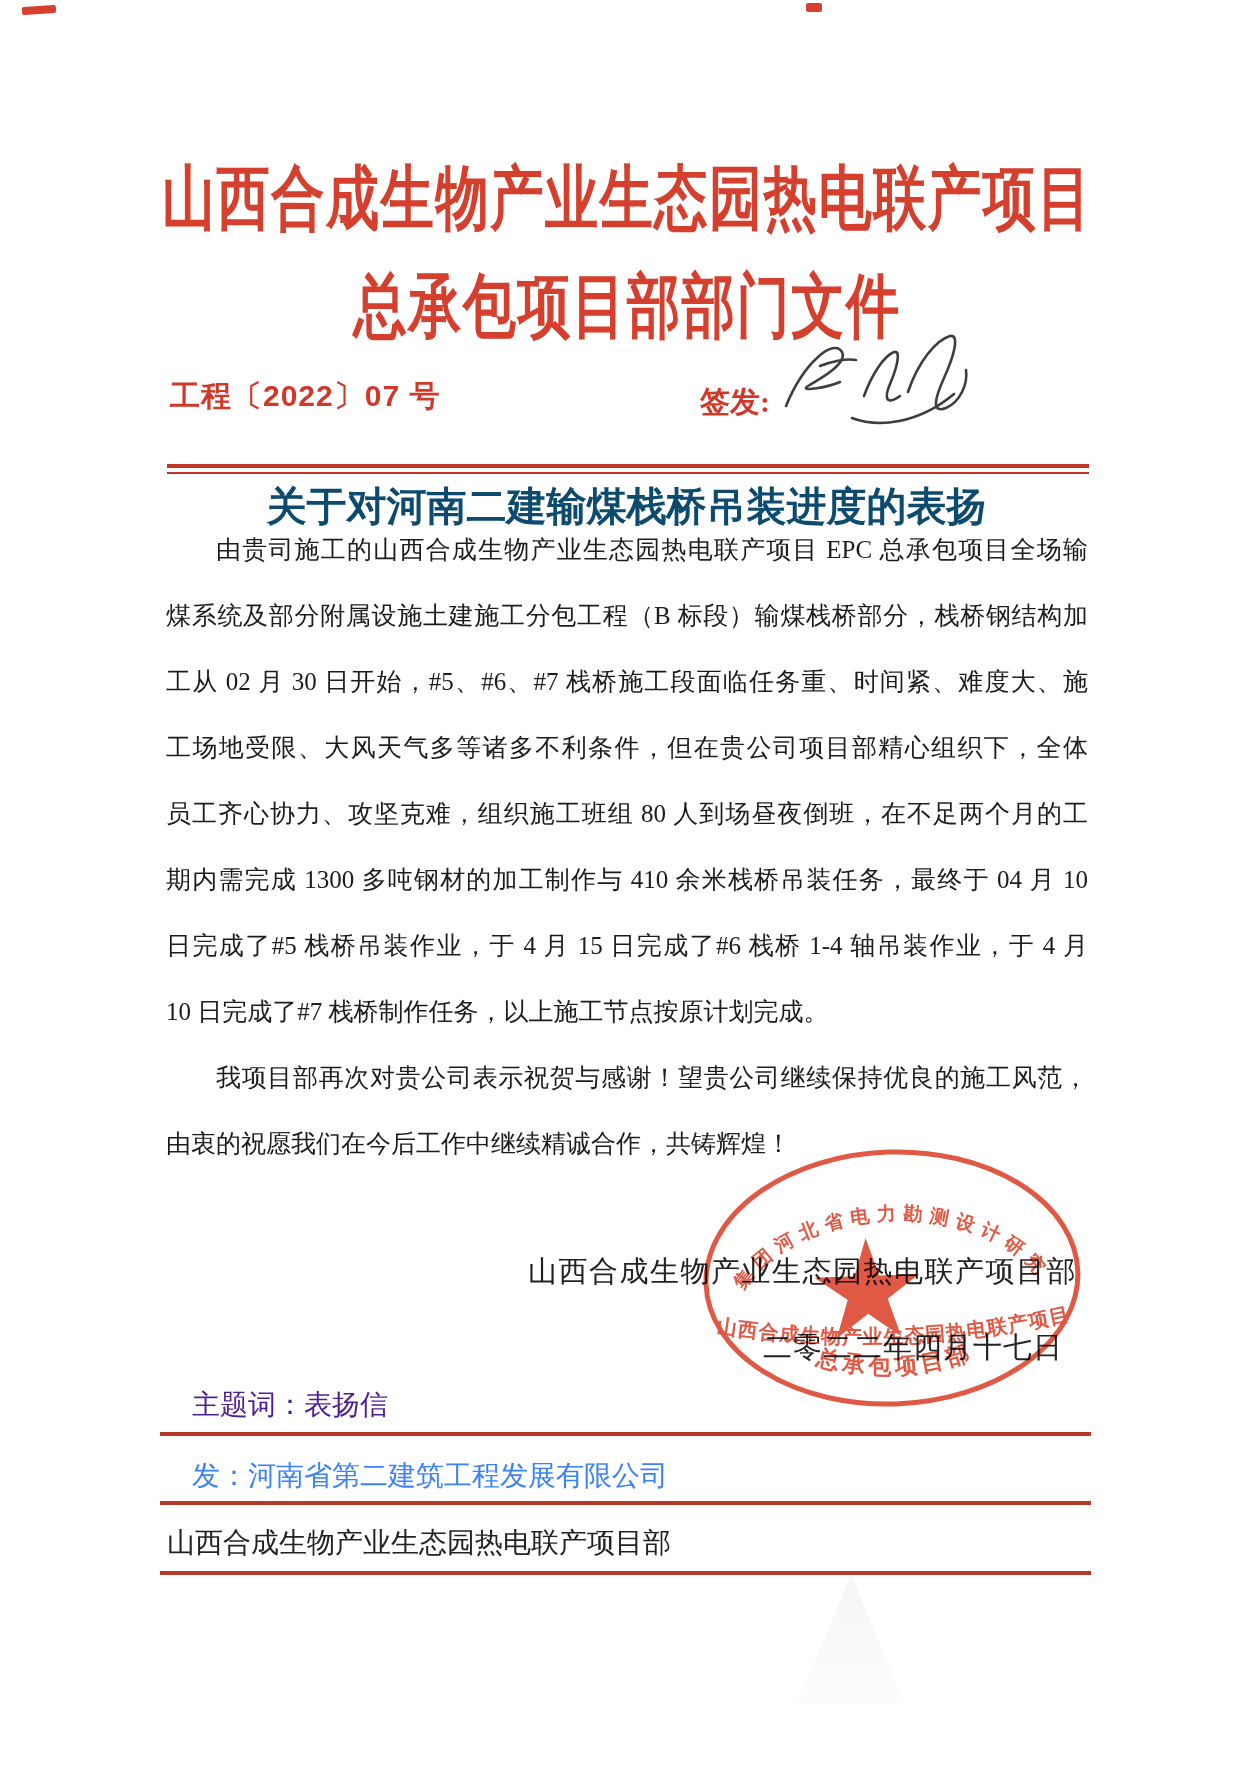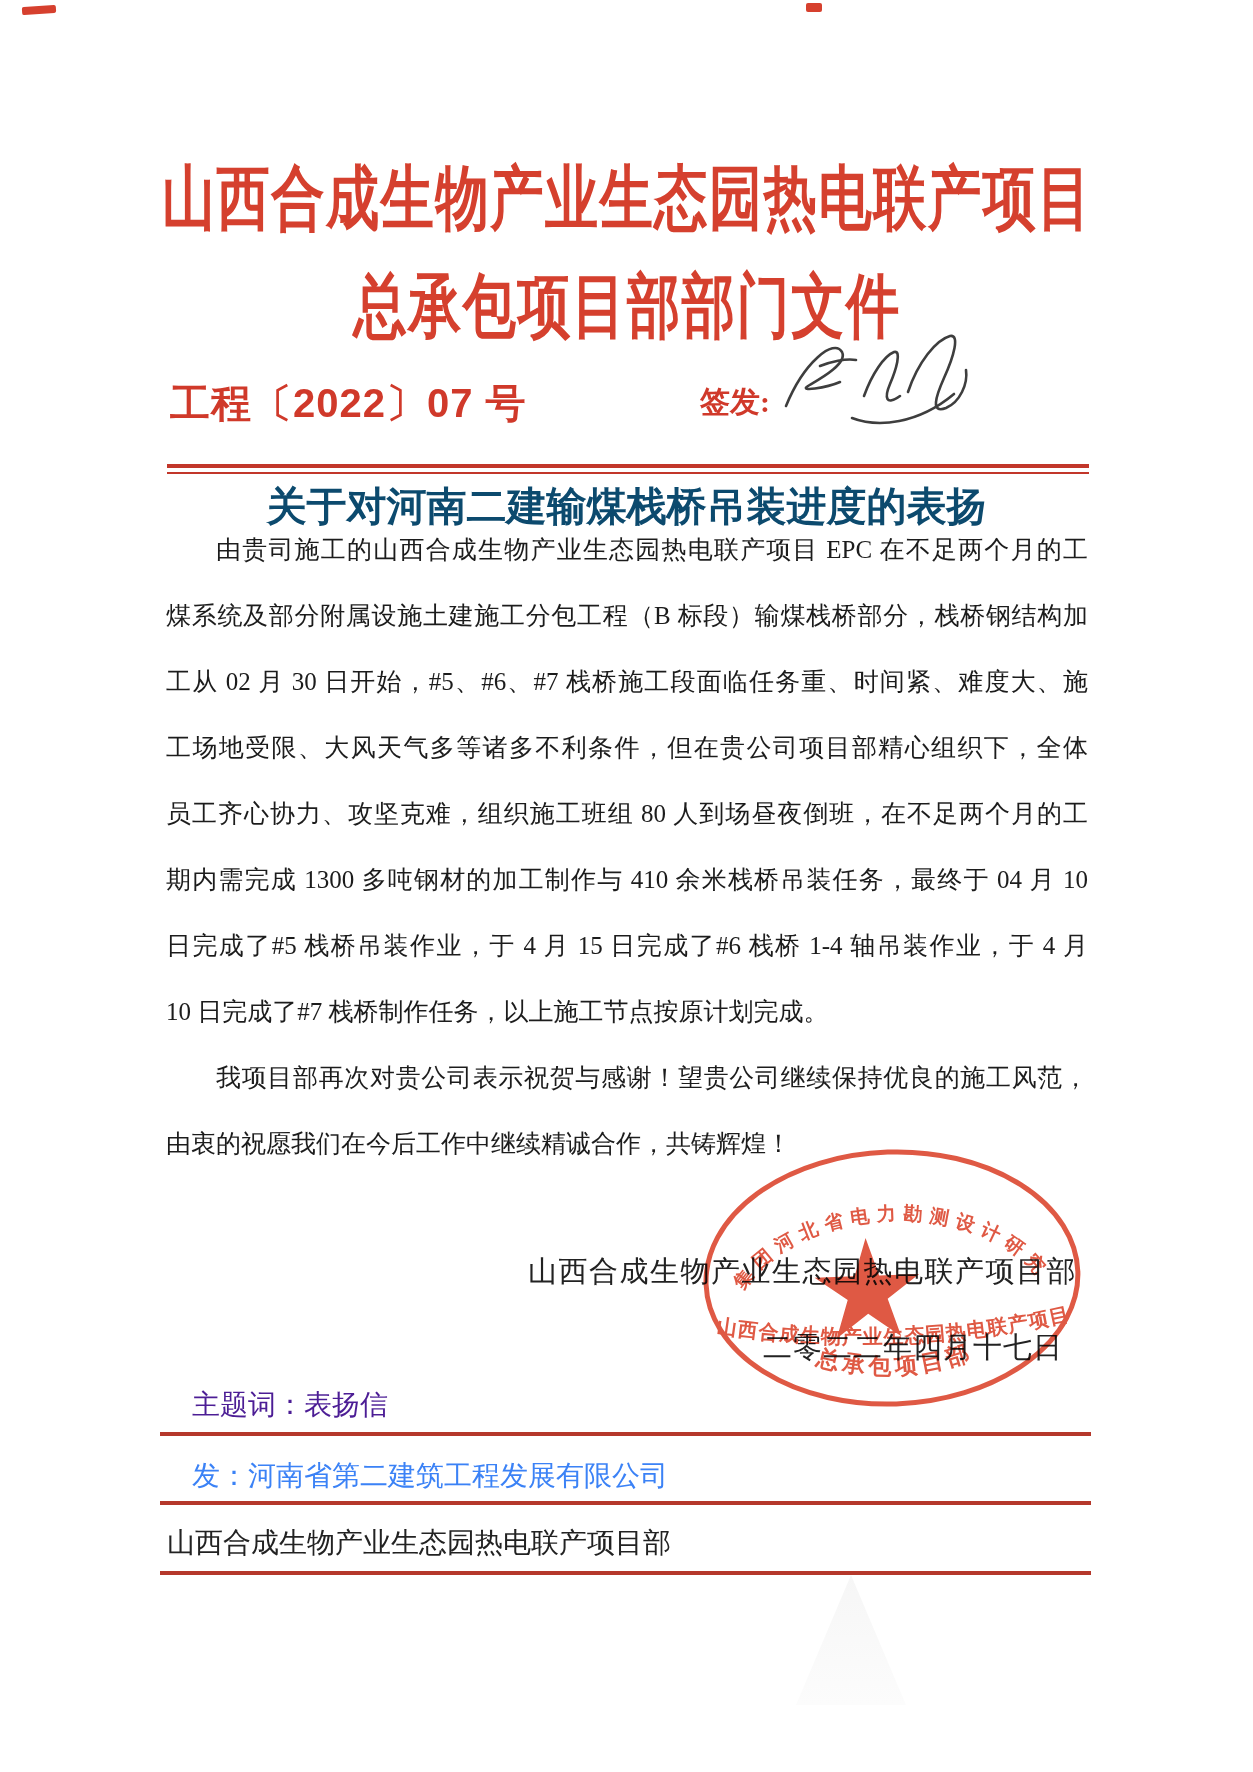--- a/index.html
+++ b/index.html
@@ -24,21 +24,21 @@
     font-size:70px;
     white-space:nowrap;
   }
   .red-head .squeeze{display:inline-block;transform:scaleX(0.76);transform-origin:center;letter-spacing:2px;}
   .red-head.l1{top:152px;}
   .red-head.l2{top:260px;}
   
   .doc-number{
     position:absolute;left:170px;top:376px;
     color:#d0392a;font-family:"Liberation Sans","DejaVu Sans",sans-serif;
-    font-weight:bold;font-size:40px;letter-spacing:1px;
+    font-weight:bold;font-size:30px;letter-spacing:1px;
   }
   .issuer-label{
     position:absolute;left:700px;top:382px;
     color:#d0392a;font-family:Liberation Serif, serif;
     font-weight:bold;font-size:30px;
   }
   .signature-svg{position:absolute;left:768px;top:322px;}
   
   .double-rule{
     position:absolute;left:167px;right:164px;top:464px;height:4px;
@@ -117,21 +117,21 @@
       <path d="M140 70 C 150 40, 168 18, 182 14 C 192 12, 186 34, 176 56 C 168 74, 162 92, 178 86 C 192 80, 200 62, 198 48"></path>
       <path d="M84 96 C 110 106, 150 102, 186 72"></path>
     </g>
   </svg>
 
   <div class="double-rule"></div>
 
   <div class="doc-title">关于对河南二建输煤栈桥吊装进度的表扬</div>
 
   <div class="body-text">
-    <div class="line indent">由贵司施工的山西合成生物产业生态园热电联产项目 EPC 在不足两个月的工</div>
+    <div class="line indent">由贵司施工的山西合成生物产业生态园热电联产项目 EPC 总承包项目全场输</div>
     <div class="line">煤系统及部分附属设施土建施工分包工程（B 标段）输煤栈桥部分，栈桥钢结构加</div>
     <div class="line">工从 02 月 30 日开始，#5、#6、#7 栈桥施工段面临任务重、时间紧、难度大、施</div>
     <div class="line">工场地受限、大风天气多等诸多不利条件，但在贵公司项目部精心组织下，全体</div>
     <div class="line">员工齐心协力、攻坚克难，组织施工班组 80 人到场昼夜倒班，在不足两个月的工</div>
     <div class="line">期内需完成 1300 多吨钢材的加工制作与 410 余米栈桥吊装任务，最终于 04 月 10</div>
     <div class="line">日完成了#5 栈桥吊装作业，于 4 月 15 日完成了#6 栈桥 1-4 轴吊装作业，于 4 月</div>
     <div class="line last">10 日完成了#7 栈桥制作任务，以上施工节点按原计划完成。</div>
     <div class="line indent">我项目部再次对贵公司表示祝贺与感谢！望贵公司继续保持优良的施工风范，</div>
     <div class="line last">由衷的祝愿我们在今后工作中继续精诚合作，共铸辉煌！</div>
   </div>

